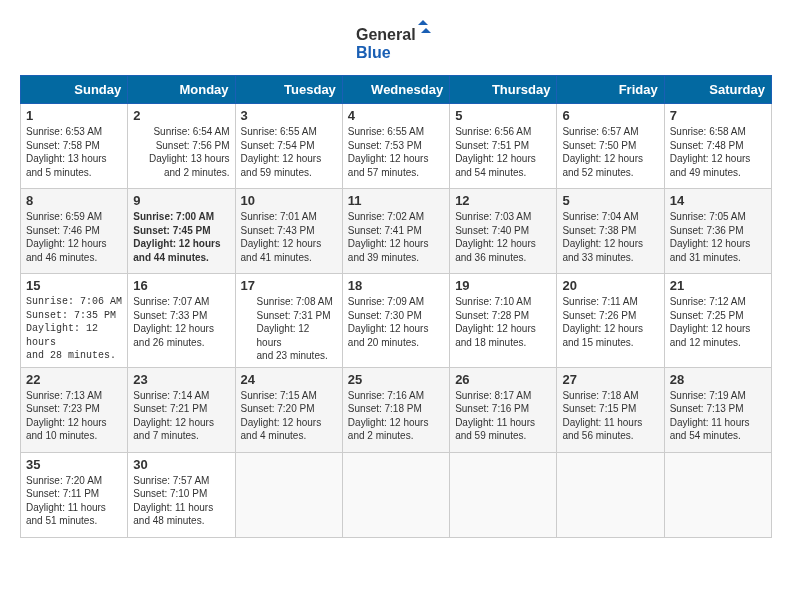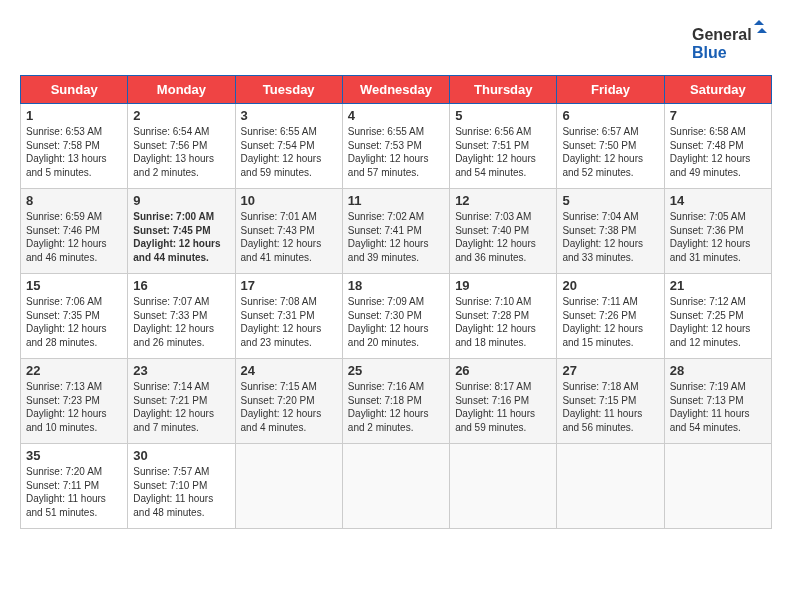--- a/index.html
+++ b/index.html
@@ -6,21 +6,21 @@
     body {
       font-family: Arial, sans-serif;
       background: #fff;
       padding: 20px;
       width: 792px;
       min-height: 612px;
     }
     .header-area {
       display: flex;
       align-items: flex-start;
-      justify-content: flex-end;
+      justify-content: center;
       margin-bottom: 10px;
     }
     .logo {
       display: flex;
       align-items: center;
       gap: 4px;
     }
     .title-area {
       text-align: right;
     }
@@ -32,23 +32,23 @@
     .location-title {
       font-size: 15px;
       color: #555;
     }
     .calendar-table {
       width: 100%;
       border-collapse: collapse;
       table-layout: fixed;
     }
     .calendar-table th {
-      background-color: #ef4444;
+      background-color: #0369a1;
       color: #fff;
-      text-align: center;
+      text-align: right;
       padding: 6px 6px;
       font-size: 13px;
       font-weight: bold;
       border: 1px solid #1a5fb4;
     }
     .calendar-table td {
       border: 1px solid #ccc;
       vertical-align: top;
       padding: 4px 5px;
       font-size: 10.5px;
@@ -108,21 +108,21 @@
   <tr>
         <td>
           <span class="day-number">1</span>
           <div class="day-info" style="white-space: pre-line;">Sunrise: 6:53 AM
 Sunset: 7:58 PM
 Daylight: 13 hours
 and 5 minutes.</div>
         </td>
         <td>
           <span class="day-number">2</span>
-          <div class="day-info" style="white-space: pre-line;">Sunrise: 6:54 AM
+          <div class="day-info" style="white-space: pre-line; text-align: right;">Sunrise: 6:54 AM
 Sunset: 7:56 PM
 Daylight: 13 hours
 and 2 minutes.</div>
         </td>
         <td>
           <span class="day-number">3</span>
           <div class="day-info" style="white-space: pre-line;">Sunrise: 6:55 AM
 Sunset: 7:54 PM
 Daylight: 12 hours
 and 59 minutes.</div>
@@ -203,35 +203,35 @@
           <span class="day-number">14</span>
           <div class="day-info" style="white-space: pre-line;">Sunrise: 7:05 AM
 Sunset: 7:36 PM
 Daylight: 12 hours
 and 31 minutes.</div>
         </td>
       </tr>
       <tr>
         <td>
           <span class="day-number">15</span>
-          <div class="day-info" style="white-space: pre-line;">Sunrise: 7:06 AM
+          <div class="day-info" style="white-space: pre-line; font-family: Liberation Mono, monospace;">Sunrise: 7:06 AM
 Sunset: 7:35 PM
 Daylight: 12 hours
 and 28 minutes.</div>
         </td>
         <td>
           <span class="day-number">16</span>
           <div class="day-info" style="white-space: pre-line;">Sunrise: 7:07 AM
 Sunset: 7:33 PM
 Daylight: 12 hours
 and 26 minutes.</div>
         </td>
         <td>
           <span class="day-number">17</span>
-          <div class="day-info" style="white-space: pre-line;">Sunrise: 7:08 AM
+          <div class="day-info" style="white-space: pre-line; margin-left: 16px;">Sunrise: 7:08 AM
 Sunset: 7:31 PM
 Daylight: 12 hours
 and 23 minutes.</div>
         </td>
         <td>
           <span class="day-number">18</span>
           <div class="day-info" style="white-space: pre-line;">Sunrise: 7:09 AM
 Sunset: 7:30 PM
 Daylight: 12 hours
 and 20 minutes.</div>

